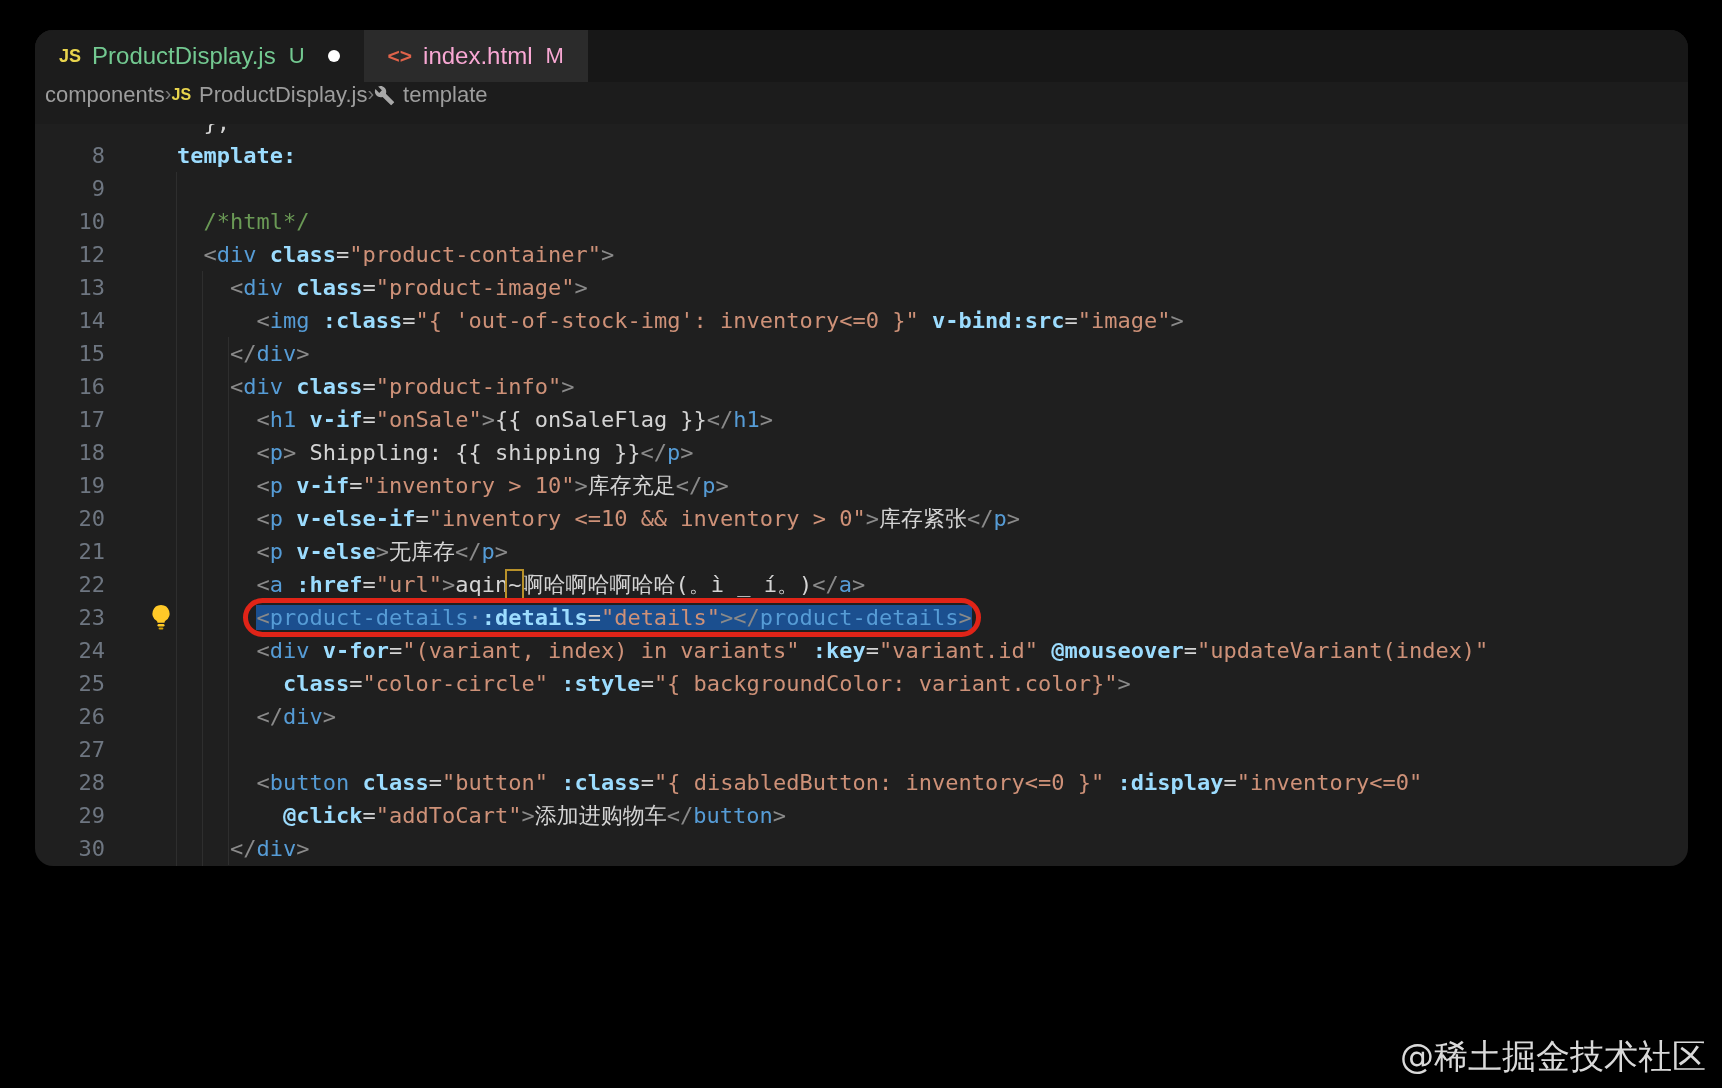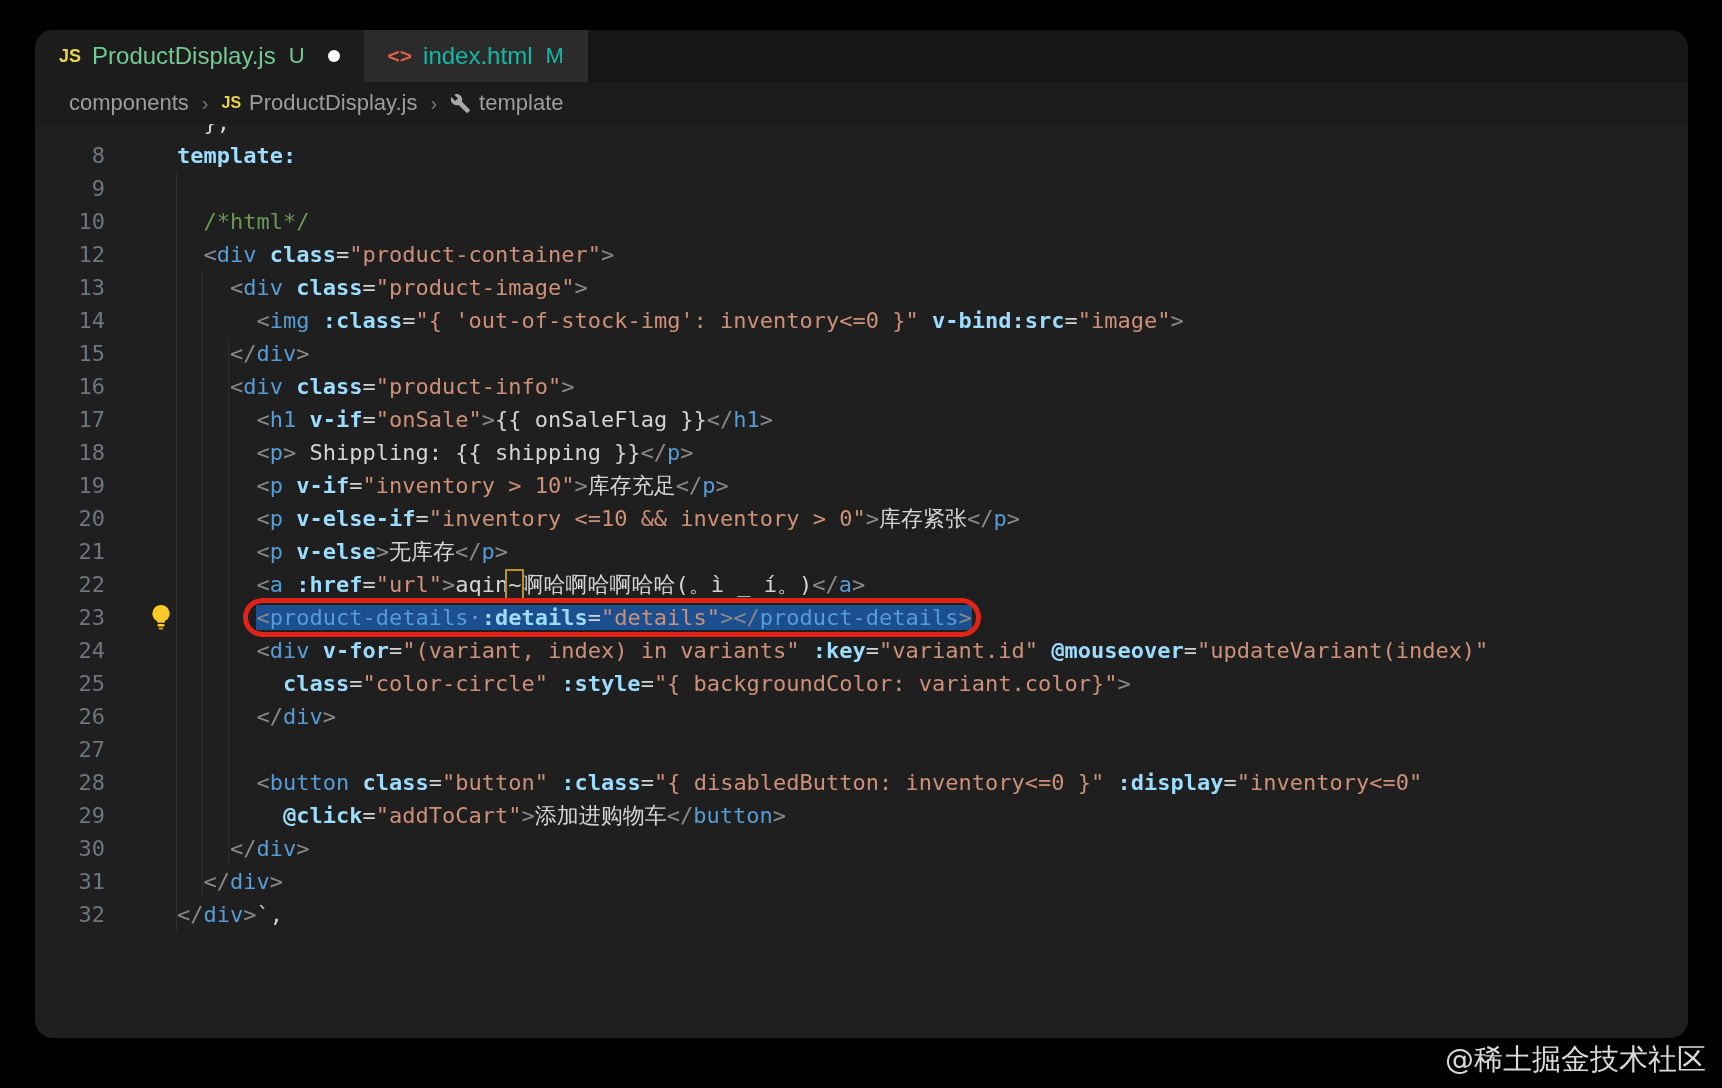--- a/index.html
+++ b/index.html
@@ -2,38 +2,38 @@
 <html><head>
 <meta charset="utf-8">
 <style>
   html,body{margin:0;padding:0;}
   body{
     width:1722px;height:1088px;overflow:hidden;background:#000;
     font-family:"Liberation Sans","DejaVu Sans",sans-serif;
     position:relative;
   }
   .window{
-    position:absolute;left:35px;top:30px;width:1653px;height:1008px;
+    position:absolute;left:35px;top:30px;width:1653px;height:836px;
     background:#1f1f1f;border-radius:18px;overflow:hidden;
   }
   
   .tabbar{height:52px;background:#171717;display:flex;align-items:stretch;}
   .tab{display:flex;align-items:center;gap:11px;padding:0 24px;font-size:24px;cursor:default;}
   .tab.active{background:#1c1c1c;}
   .tab.inactive{background:#2b2b2b;}
   .ticon-js{color:#e8d44d;font-weight:700;font-size:18px;letter-spacing:0;}
   .ticon-html{color:#e0634a;font-weight:700;font-size:21px;}
   .green{color:#73c991;}
-  .tan{color:#14b8a6;text-align:right;}
+  .tan{color:#f9a8d4;text-align:right;}
   .tbadge{font-size:22px;margin-left:2px;}
   .dirty-dot{width:12px;height:12px;border-radius:50%;background:#ffffff;margin-left:12px;}
   
   .breadcrumb{
-    height:42px;background:#1c1c1c;display:flex;align-items:center;
-    gap:13px;padding-left:34px;color:#9d9d9d;font-size:22px;
+    height:42px;background:#1c1c1c;display:flex;align-items:flex-start;
+    padding-left:10px;color:#9d9d9d;font-size:22px;
   }
   .bc-sep{color:#7a7a7a;font-size:20px;}
   .bc-js{color:#e8d44d;font-weight:700;font-size:16px;}
   .bc-wrench svg{width:21px;height:21px;fill:#a8a8a8;display:block;}
   .bc-item{display:flex;align-items:center;gap:8px;}
   
   .editor{
     position:relative;
     font-family:"DejaVu Sans Mono","Liberation Mono",monospace;
     font-size:22px;line-height:33px;color:#d4d4d4;
@@ -54,21 +54,21 @@
   .c-cm{color:#6a9955;}
   .c-ws{color:rgba(200,215,230,0.55);}
   .tilde{outline:2px solid #b8912a;outline-offset:1px;}
   .selwrap{position:relative;background:#1b4f8f;z-index:5;}
   .redbox{
     position:absolute;left:-13px;right:-9px;top:-7px;bottom:-7px;
     border:5px solid #e02418;border-radius:22px;pointer-events:none;
   }
   
   .watermark{
-    position:absolute;right:16px;bottom:8px;color:#d9d9d9;font-size:29px;
+    position:absolute;right:16px;bottom:8px;color:#d9d9d9;font-size:34px;
     font-family:"DejaVu Sans","Liberation Sans",sans-serif;
     margin-top:7px;
   }
 </style>
 </head>
 <body>
 
 <div class="window">
 
   <div class="tabbar">

